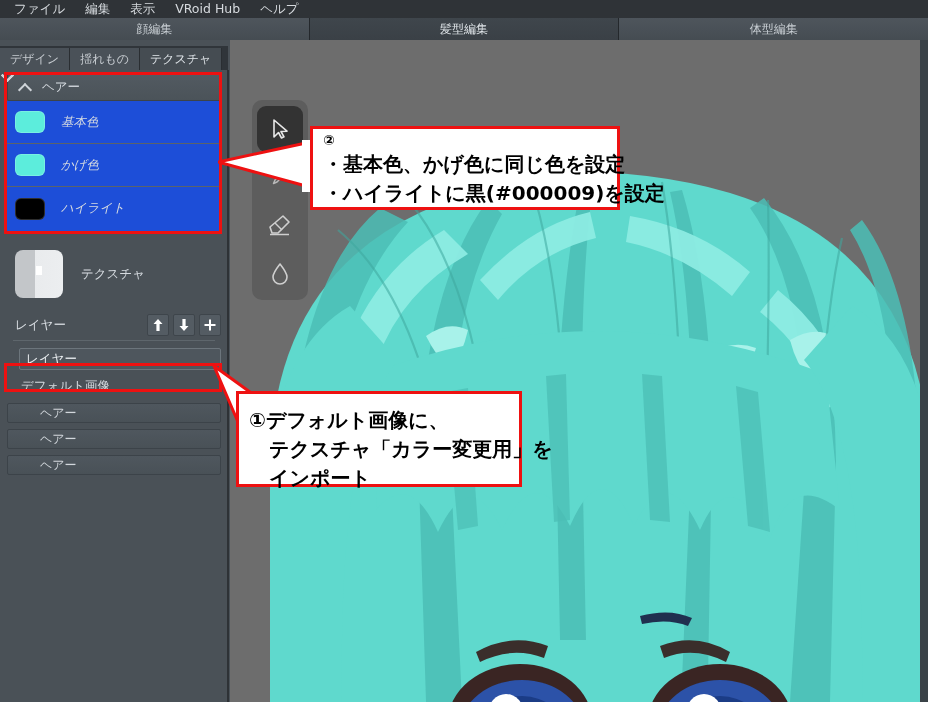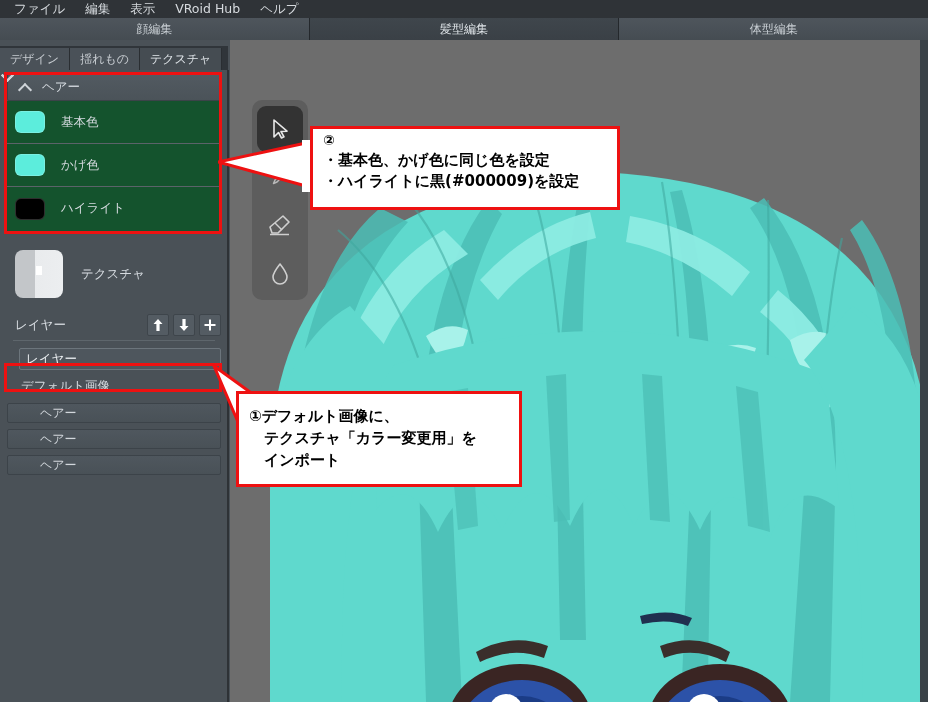--- a/index.html
+++ b/index.html
@@ -126,21 +126,22 @@
     transform: rotate(225deg);
   }
   .section-header .sec-label {
     font-size: 12.5px;
     color: #d7dce1;
   }
 
   .color-panel {
     margin: 0 6px;
     padding: 0 0 2px 0;
-    background: #14532d;
+    background: #1d4ed8;
+    font-style: italic;
   }
   .color-row {
     height: 43px;
     display: flex;
     align-items: center;
     padding-left: 8px;
     border-bottom: 1px solid #5b6369;
     cursor: default;
   }
   .color-row:last-child { border-bottom: none; }
@@ -287,21 +288,21 @@
   .tool.active { background: #333333; }
 
   
   .callout {
     position: absolute;
     background: #ffffff;
     border: 3px solid #ee1111;
     z-index: 20;
   }
   .callout .ctext {
-    font-size: 15px;
+    font-size: 20px;
     color: #000;
     line-height: 1.45;
     white-space: pre;
     font-weight: 700;
   }
 
   .redbox {
     position: absolute;
     border: 3px solid #ee1111;
     z-index: 15;

